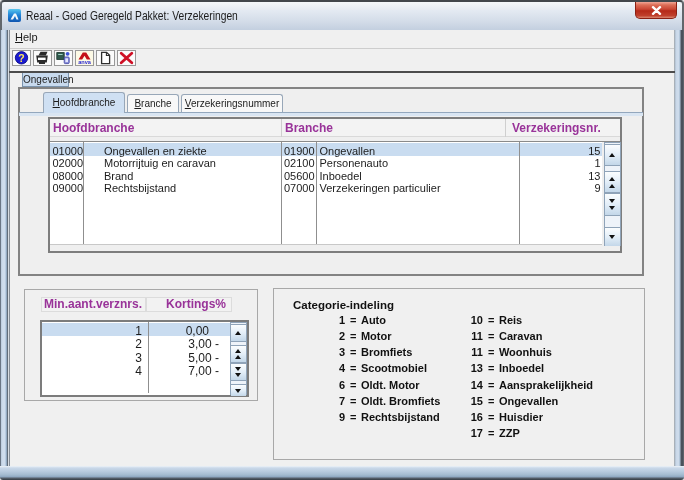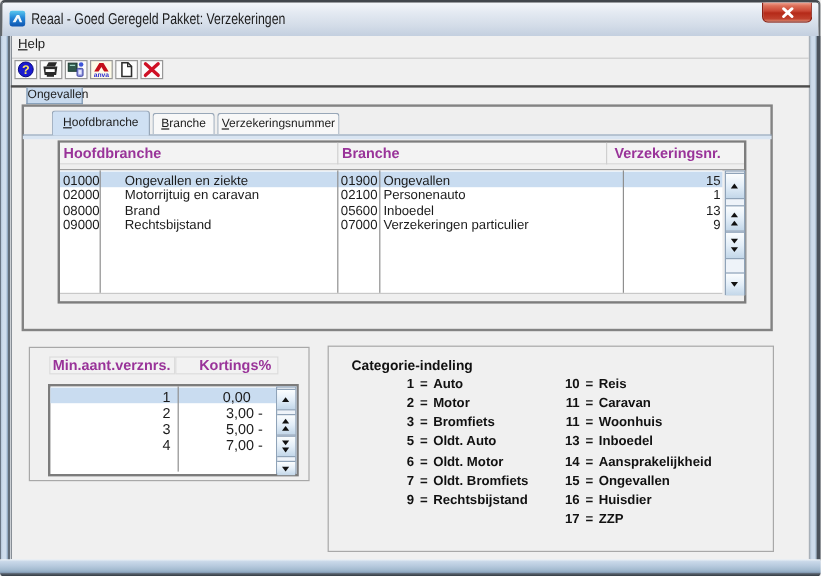--- a/index.html
+++ b/index.html
@@ -277,21 +277,21 @@
         <div class="tri trid"></div>
       </div>
   </div>
 
   <div id="boxB" class="abs"></div>
   <div id="btitle" class="abs">Categorie-indeling</div>
   <div id="cat1" class="abs cat">
     <div><span class="cnum" style="width:13px">1</span><span class="ceq">=</span>Auto</div>
     <div><span class="cnum" style="width:13px">2</span><span class="ceq">=</span>Motor</div>
     <div><span class="cnum" style="width:13px">3</span><span class="ceq">=</span>Bromfiets</div>
-    <div><span class="cnum" style="width:13px">5</span><span class="ceq">=</span>Oldt. Auto</div>
+    <div><span class="cnum" style="width:13px">4</span><span class="ceq">=</span>Scootmobiel</div>
     <div><span class="cnum" style="width:13px">6</span><span class="ceq">=</span>Oldt. Motor</div>
     <div><span class="cnum" style="width:13px">7</span><span class="ceq">=</span>Oldt. Bromfiets</div>
     <div><span class="cnum" style="width:13px">9</span><span class="ceq">=</span>Rechtsbijstand</div>
   </div>
   <div id="cat2" class="abs cat">
     <div><span class="cnum" style="width:17px">10</span><span class="ceq">=</span>Reis</div>
     <div><span class="cnum" style="width:17px">11</span><span class="ceq">=</span>Caravan</div>
     <div><span class="cnum" style="width:17px">11</span><span class="ceq">=</span>Woonhuis</div>
     <div><span class="cnum" style="width:17px">13</span><span class="ceq">=</span>Inboedel</div>
     <div><span class="cnum" style="width:17px">14</span><span class="ceq">=</span>Aansprakelijkheid</div>

